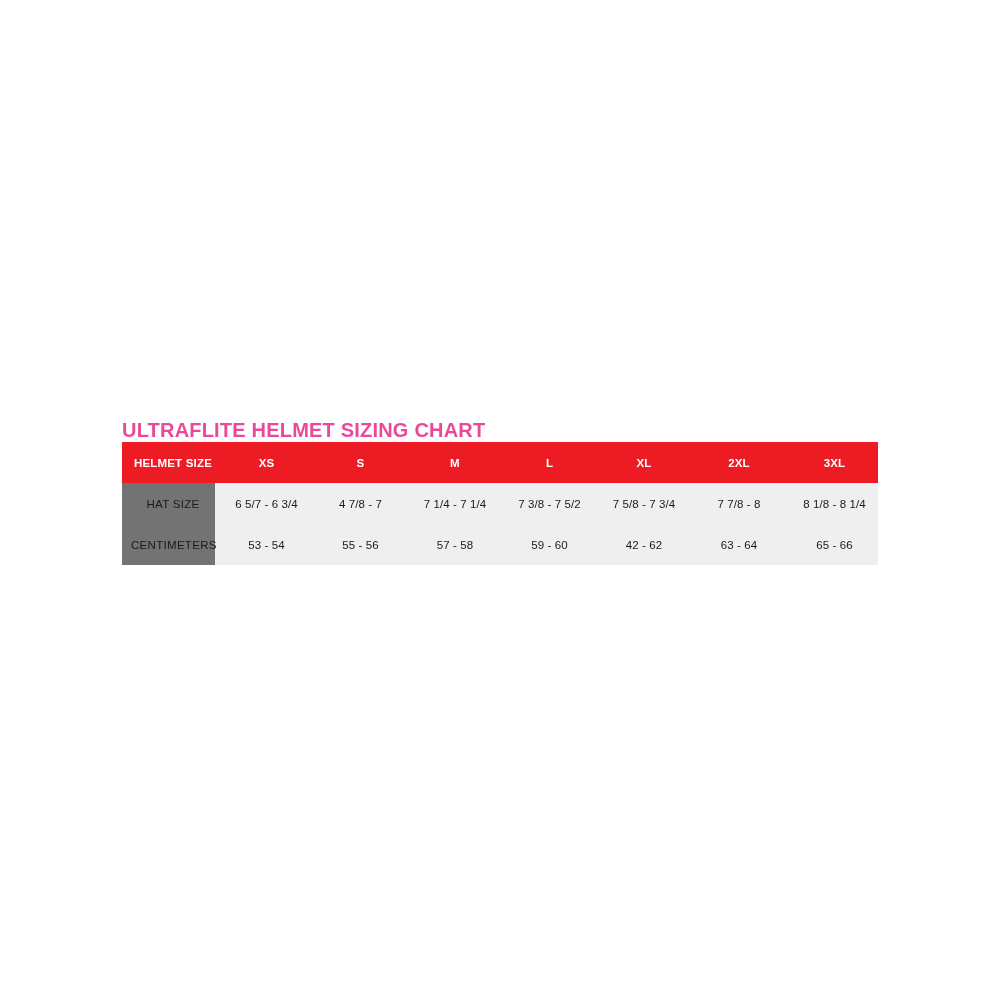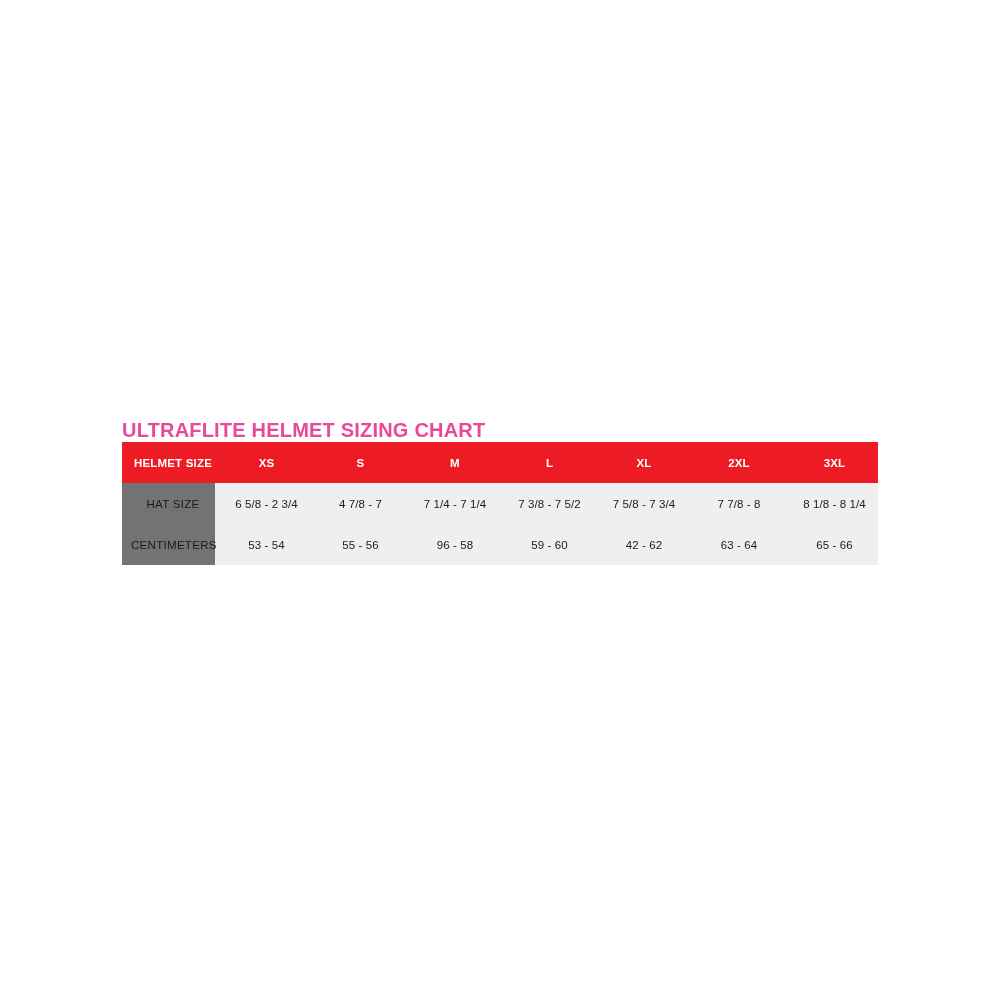--- a/index.html
+++ b/index.html
@@ -103,33 +103,33 @@
           <th>M</th>
           <th>L</th>
           <th>XL</th>
           <th>2XL</th>
           <th>3XL</th>
         </tr>
       </thead>
       <tbody>
         <tr>
           <td class="rowhead">HAT SIZE</td>
-          <td>6 5/8 - 2 3/4</td>
+          <td>6 5/7 - 6 3/4</td>
           <td>4 7/8 - 7</td>
           <td>7 1/4 - 7 1/4</td>
           <td>7 3/8 - 7 5/2</td>
           <td>7 5/8 - 7 3/4</td>
           <td>7 7/8 - 8</td>
           <td>8 1/8 - 8 1/4</td>
         </tr>
         <tr>
           <td class="rowhead">CENTIMETERS</td>
           <td>53 - 54</td>
           <td>55 - 56</td>
-          <td>96 - 58</td>
+          <td>57 - 58</td>
           <td>59 - 60</td>
           <td>42 - 62</td>
           <td>63 - 64</td>
           <td>65 - 66</td>
         </tr>
       </tbody>
     </table>
 
   </div>
 </div>

